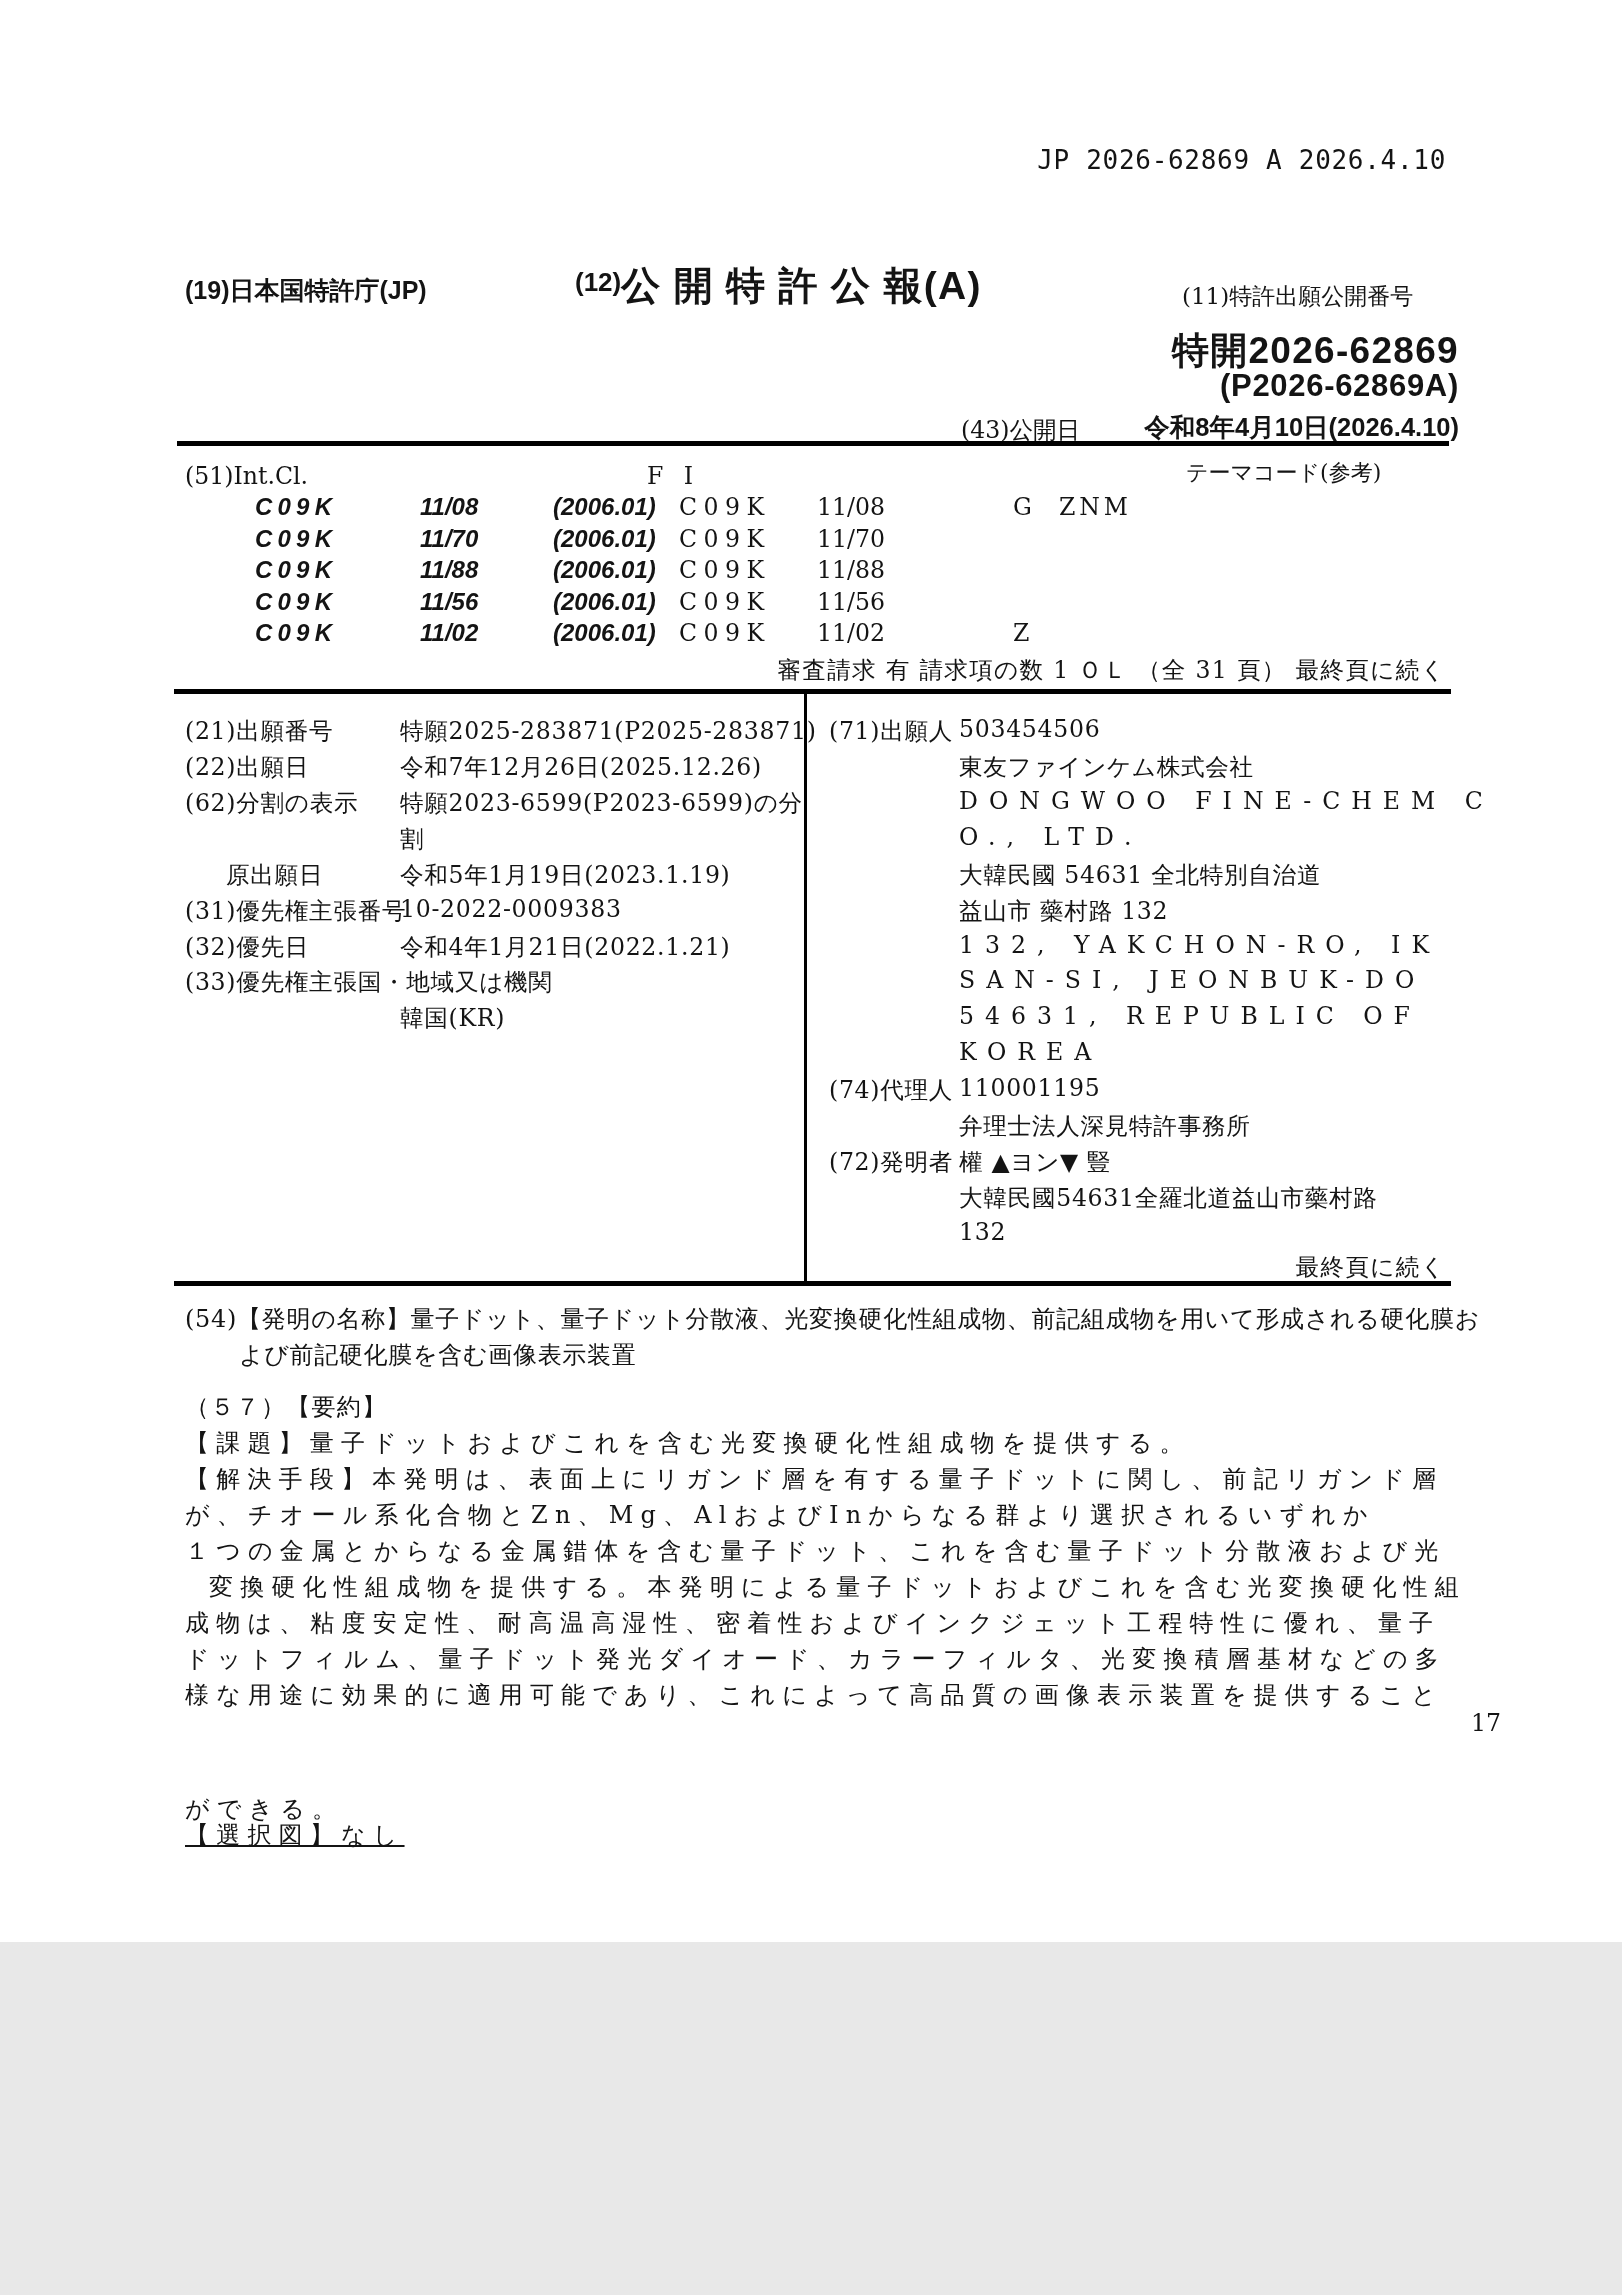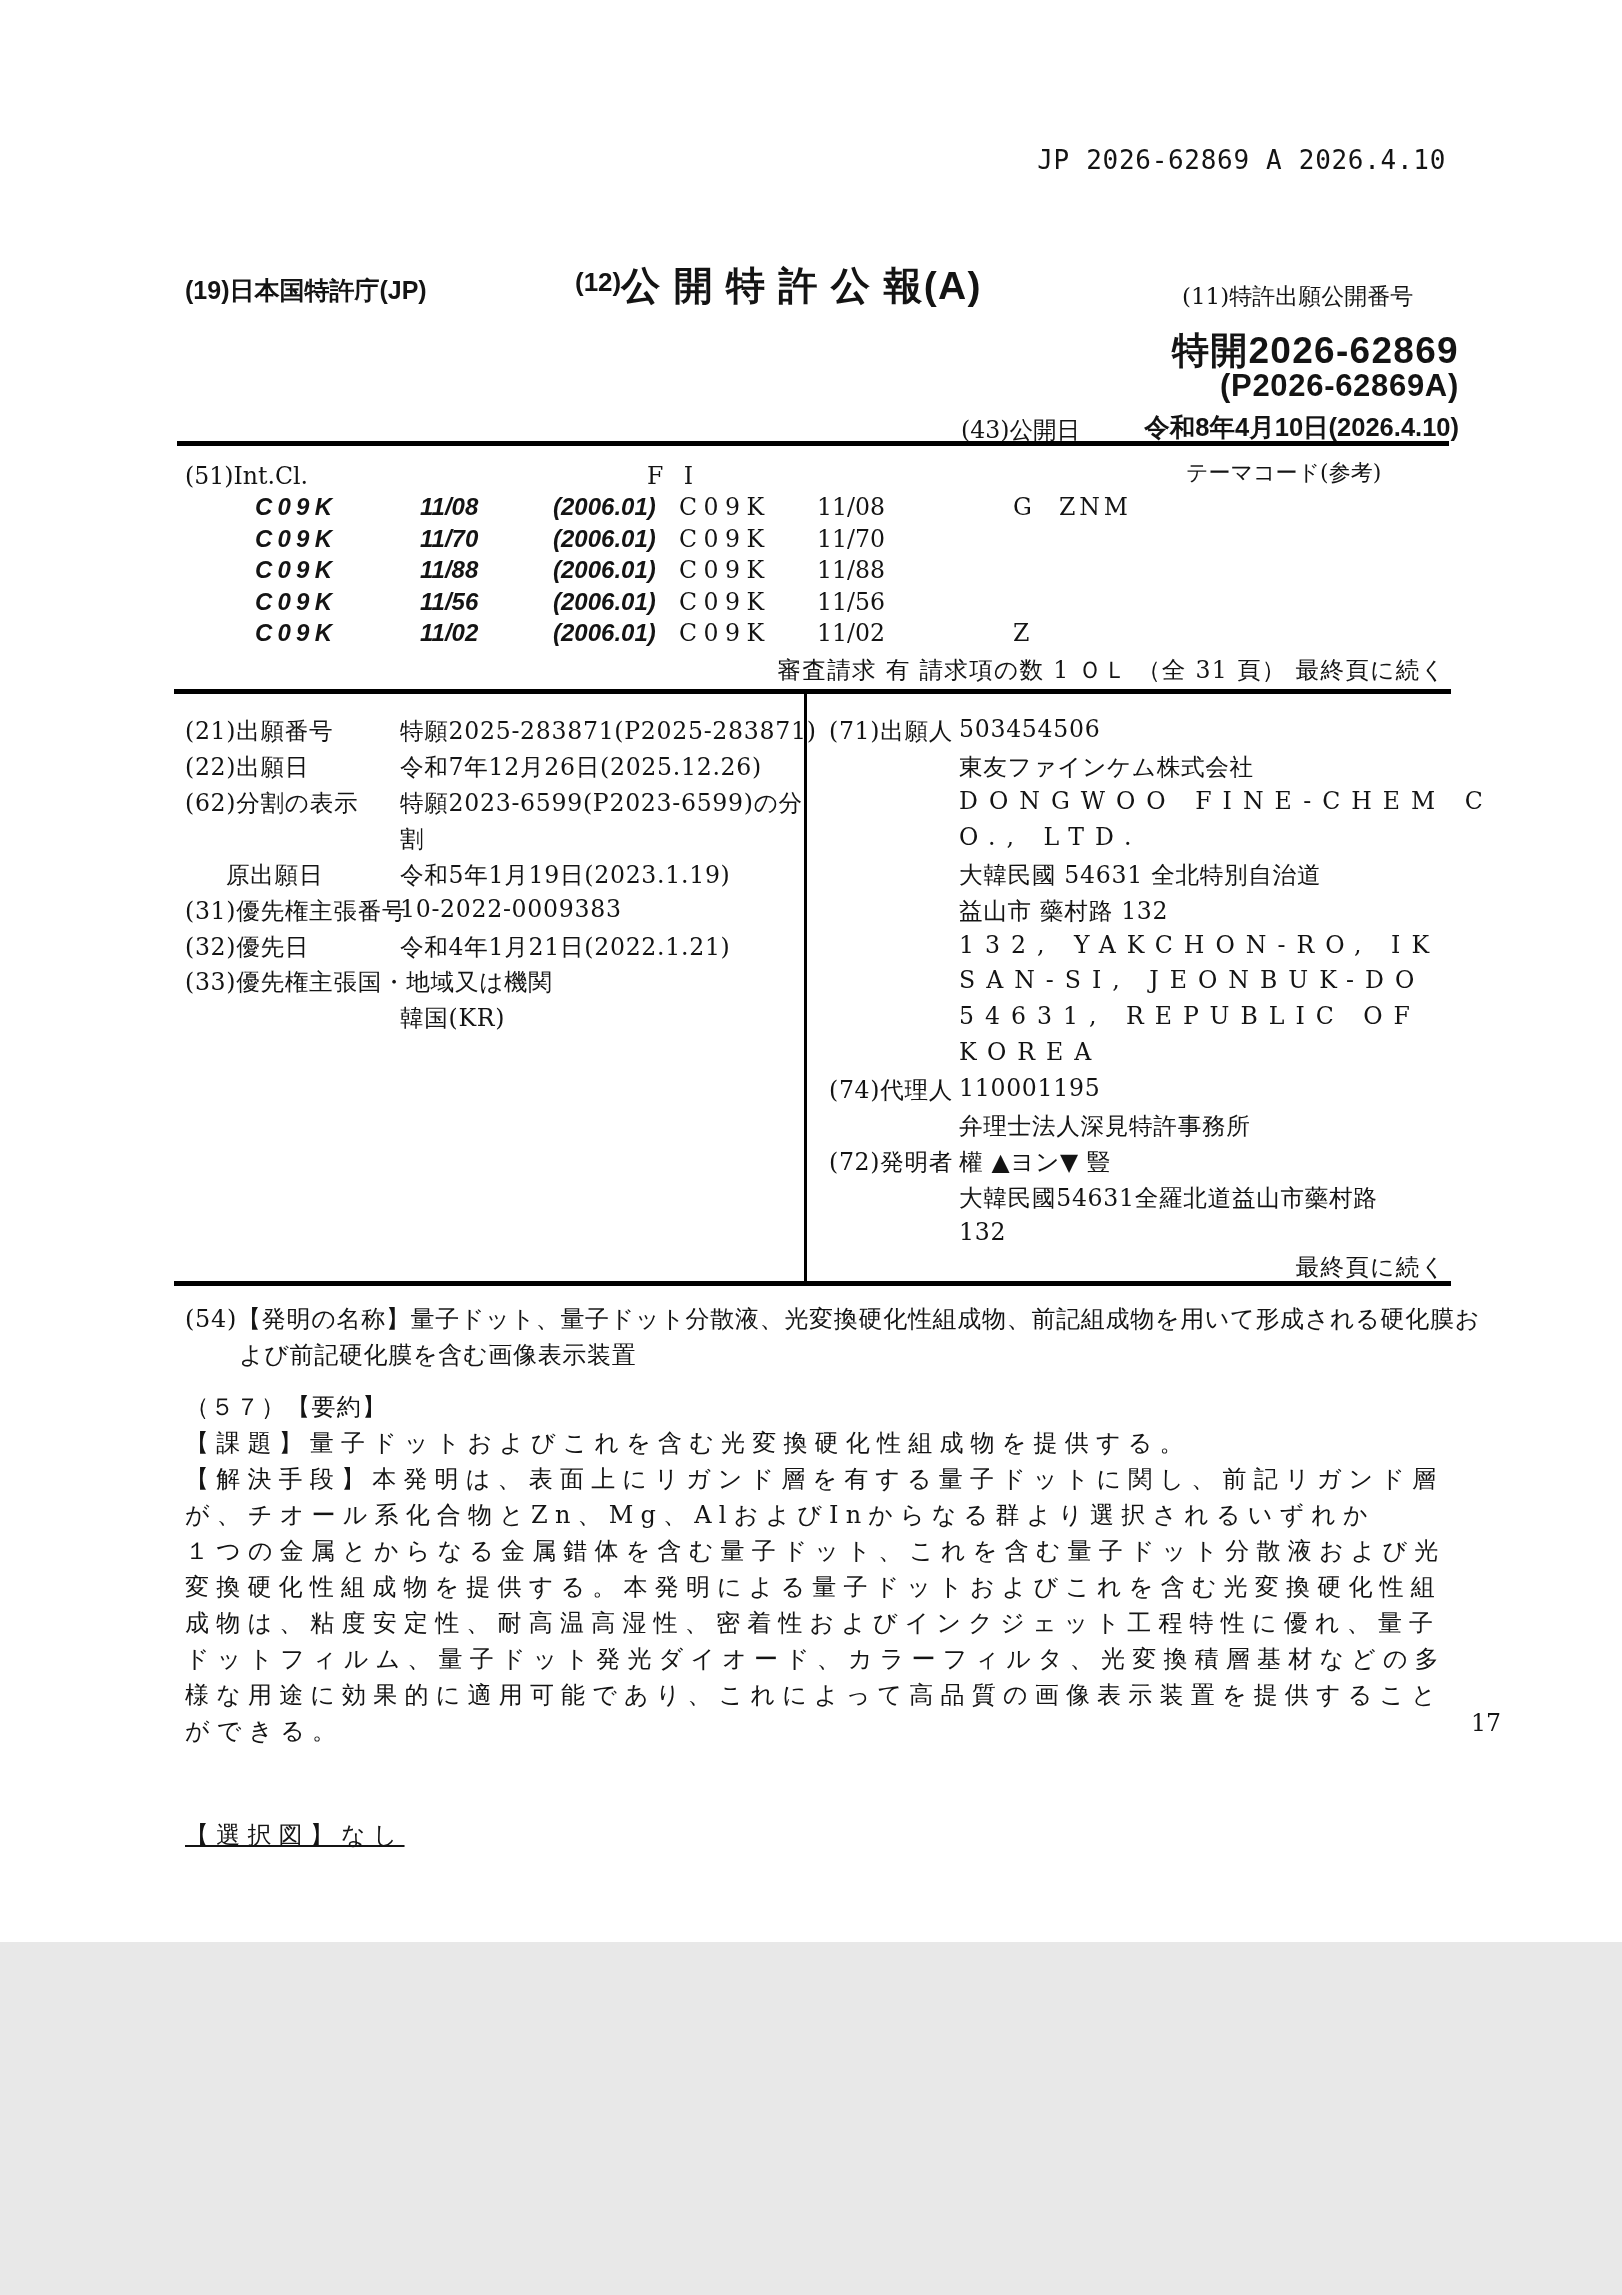--- a/index.html
+++ b/index.html
@@ -207,24 +207,24 @@
   <div class="rule" style="left:174px;top:1281px;width:1277px;height:5.2px;"></div>
 
   <div class="abs serif title-l1">(54)【発明の名称】量子ドット、量子ドット分散液、光変換硬化性組成物、前記組成物を用いて形成される硬化膜お</div>
   <div class="abs serif title-l2">よび前記硬化膜を含む画像表示装置</div>
 
   <div class="abs serif abst-label">（５７）【要約】</div>
   <div class="abs serif abst-line" style="top:1463px;">【解決手段】本発明は、表面上にリガンド層を有する量子ドットに関し、前記リガンド層</div>
   <div class="abs serif abst-line" style="top:1427px;">【課題】量子ドットおよびこれを含む光変換硬化性組成物を提供する。</div>
   <div class="abs serif abst-line" style="top:1499px;">が、チオール系化合物とZn、Mg、AlおよびInからなる群より選択されるいずれか</div>
   <div class="abs serif abst-line" style="top:1535px;">１つの金属とからなる金属錯体を含む量子ドット、これを含む量子ドット分散液および光</div>
-  <div class="abs serif abst-line" style="top:1571px;">変換硬化性組成物を提供する。本発明による量子ドットおよびこれを含む光変換硬化性組</div>
+  <div class="abs serif abst-line" style="top:1571px;margin-left:24px;">変換硬化性組成物を提供する。本発明による量子ドットおよびこれを含む光変換硬化性組</div>
   <div class="abs serif abst-line" style="top:1607px;">成物は、粘度安定性、耐高温高湿性、密着性およびインクジェット工程特性に優れ、量子</div>
   <div class="abs serif abst-line" style="top:1643px;">ドットフィルム、量子ドット発光ダイオード、カラーフィルタ、光変換積層基材などの多</div>
   <div class="abs serif abst-line" style="top:1679px;">様な用途に効果的に適用可能であり、これによって高品質の画像表示装置を提供すること</div>
-  <div class="abs serif abst-line" style="top:1715px;">ができる。</div>
+  <div class="abs serif abst-line" style="top:1793px;">ができる。</div>
   <div class="abs serif abst-line" style="top:1819px;text-decoration:underline;">【選択図】なし</div>
 
   <div class="abs serif mnum" style="left:1471px;top:1709px;">17</div>
   <div class="abs serif mnum" style="left:1468px;top:2094px;">20</div>
 
 </div>
 
 
 </body></html>

